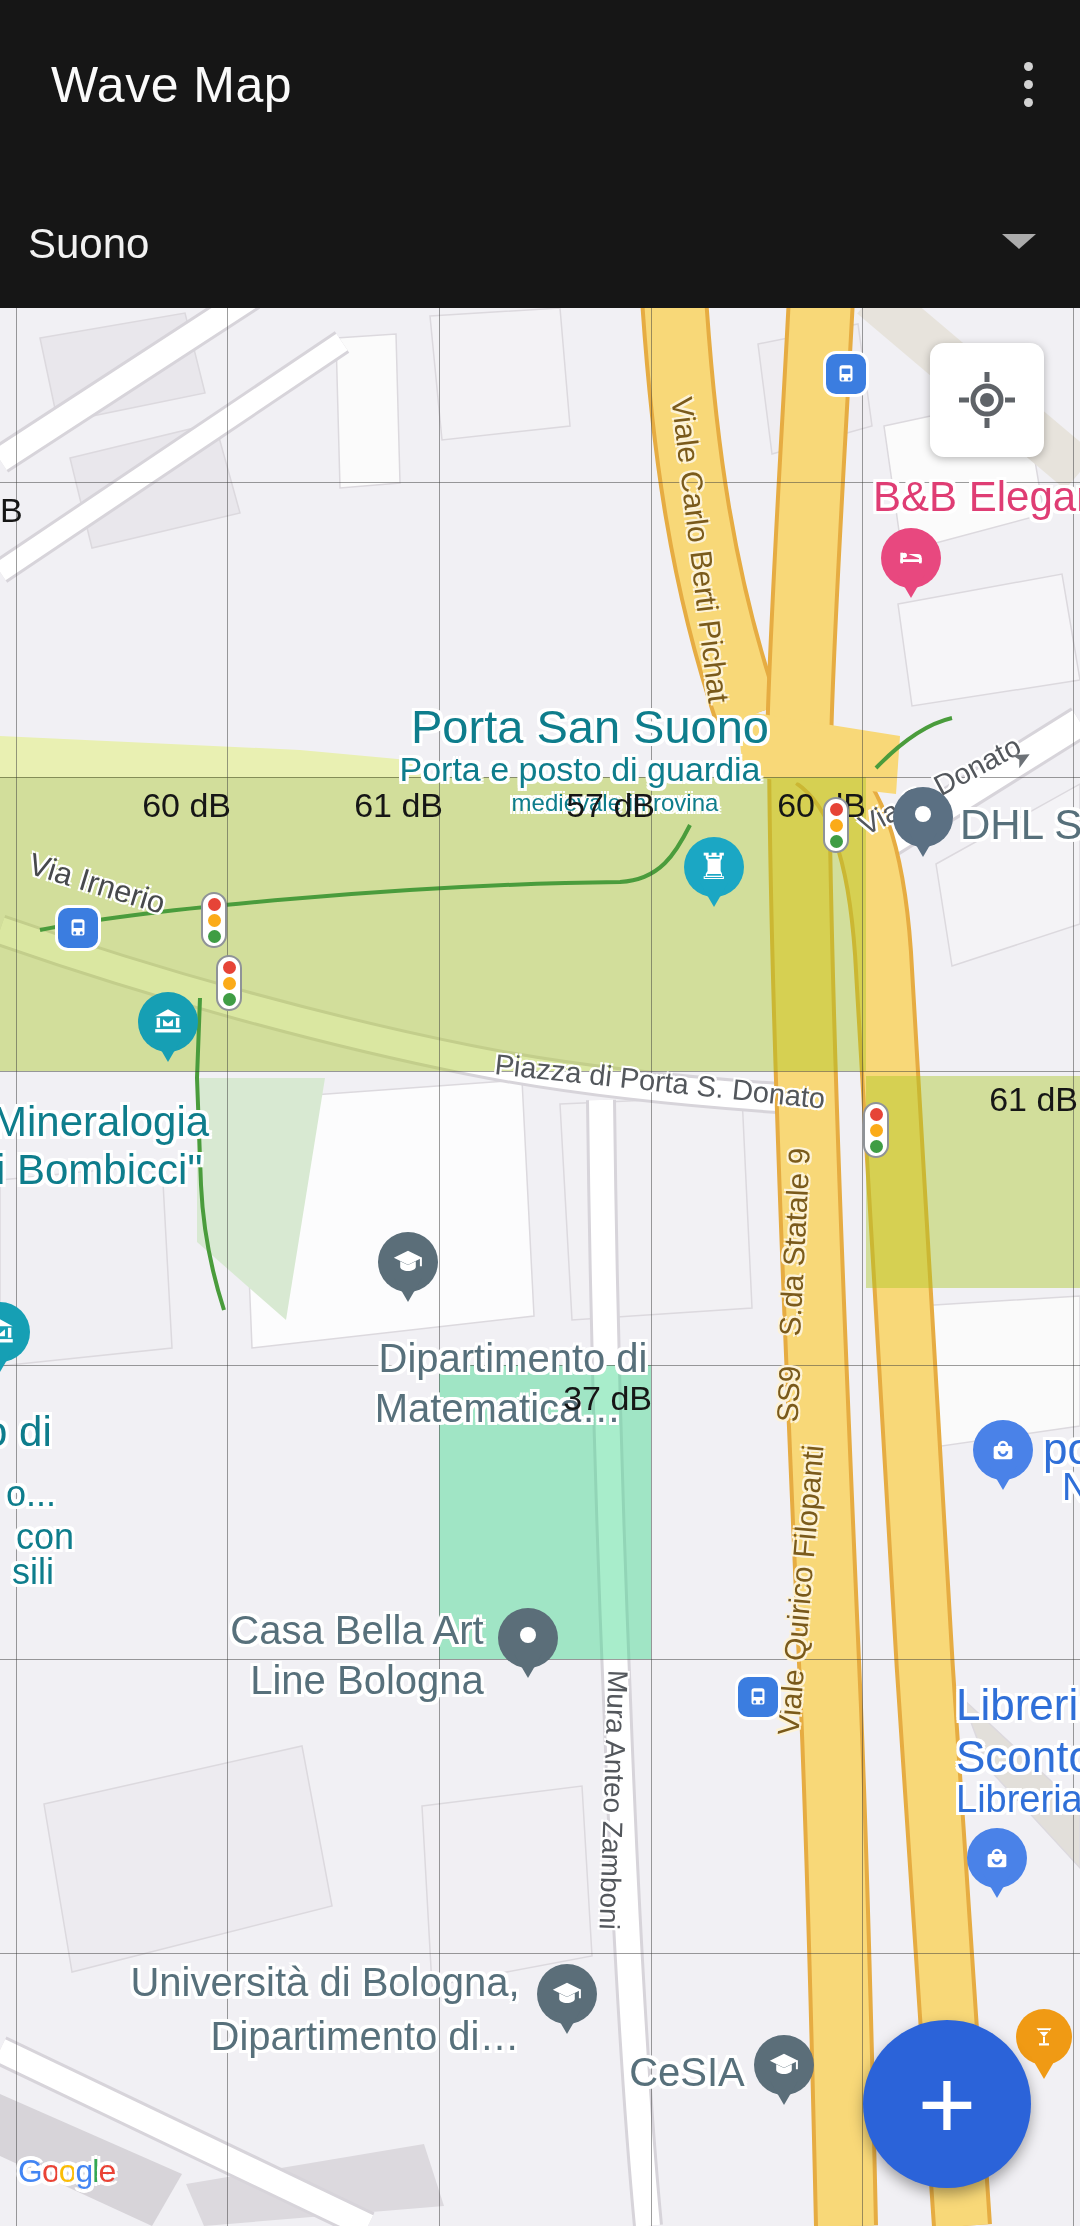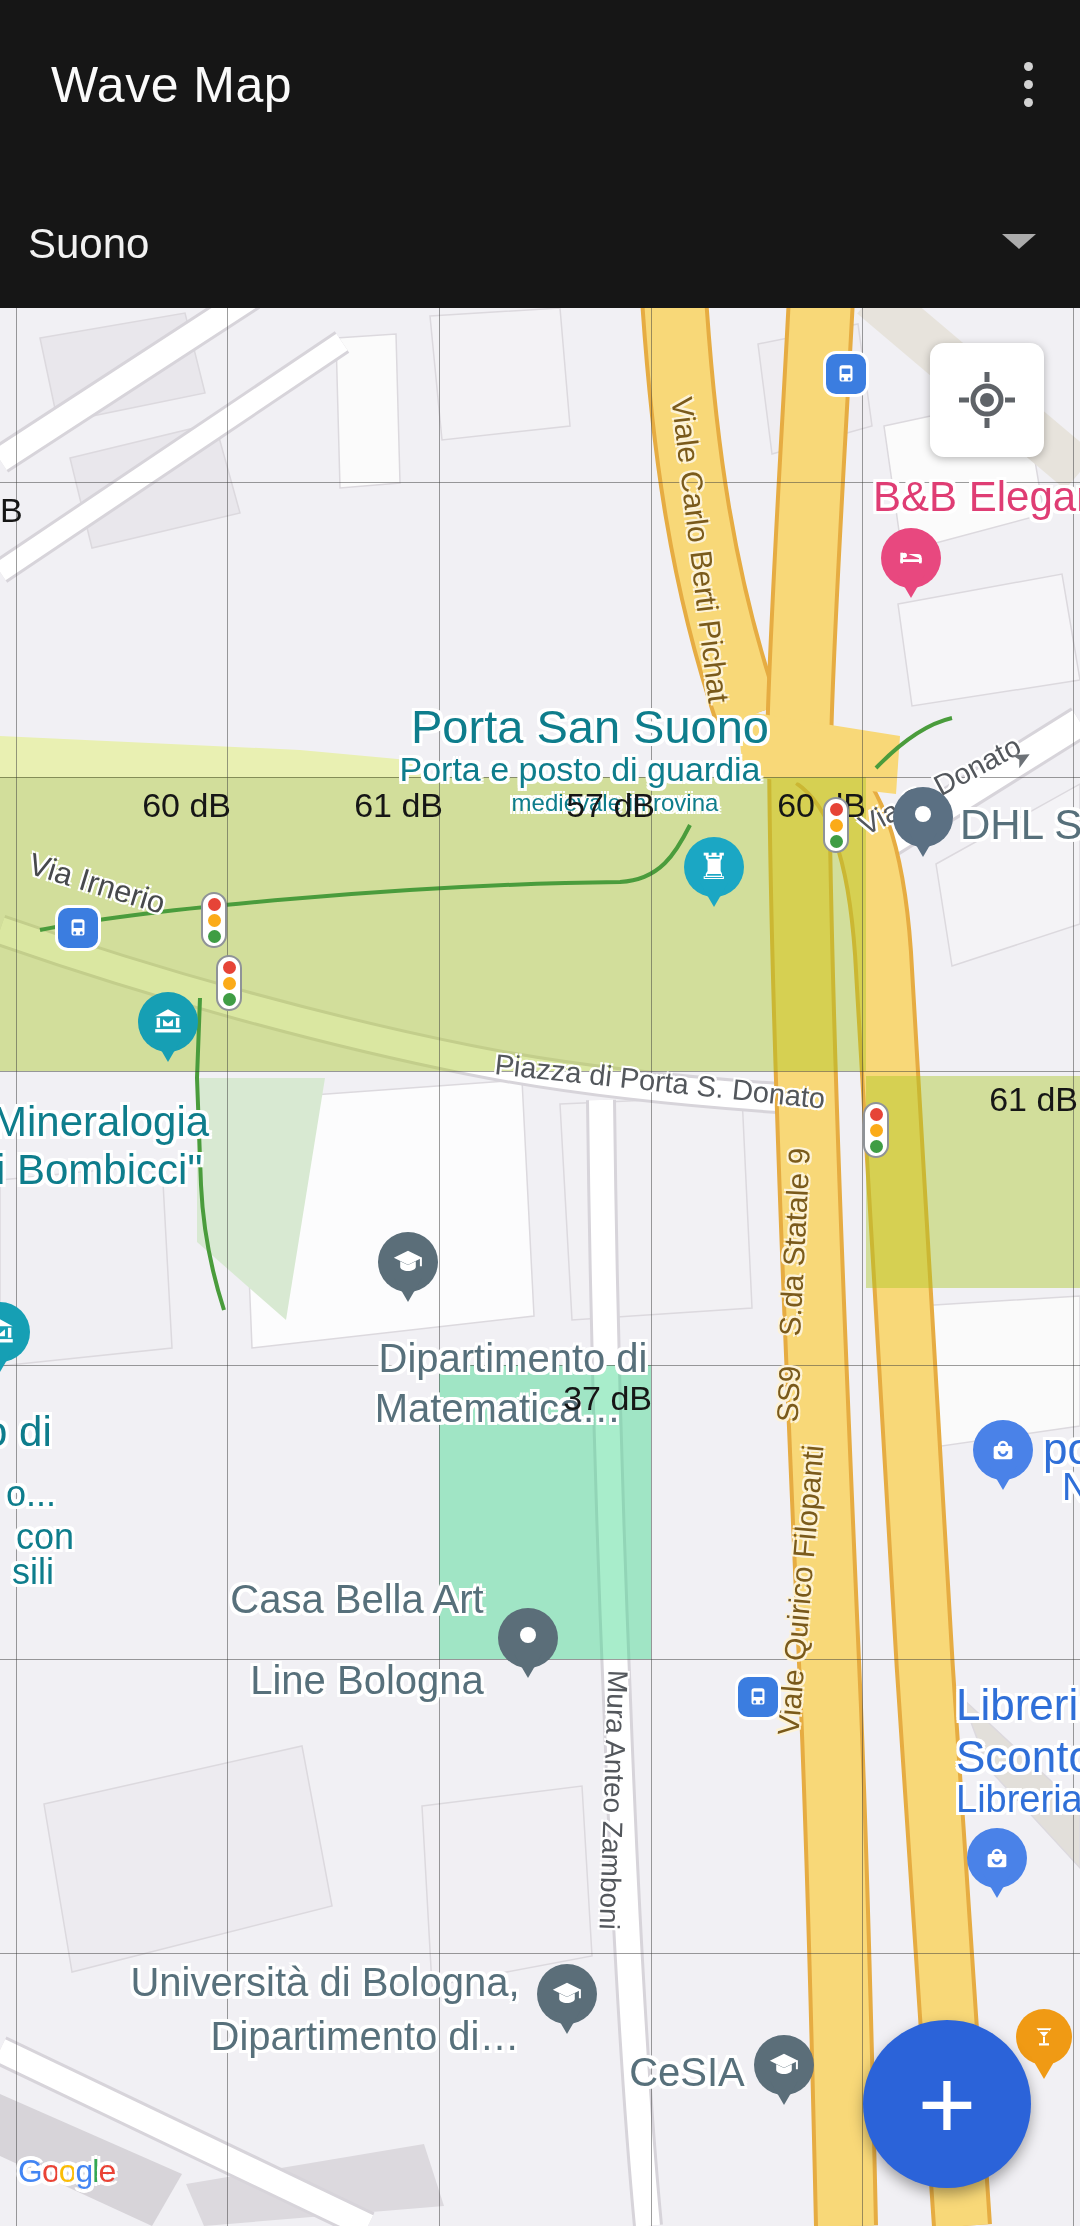--- a/index.html
+++ b/index.html
@@ -175,21 +175,21 @@
     <div class="lbl teal sm c" style="left:608px;top:481px;font-size:24px">medievale in rovina</div>
     <div class="lbl teal lg" style="left:-8px;top:790px">Mineralogia</div>
     <div class="lbl teal lg" style="left:-4px;top:838px">i Bombicci"</div>
     <div class="lbl teal lg" style="left:-16px;top:1100px">o di</div>
     <div class="lbl teal sm" style="left:-8px;top:1165px">o...</div>
     <div class="lbl teal sm" style="left:2px;top:1208px">con</div>
     <div class="lbl teal sm" style="left:-2px;top:1243px">sili</div>
     <div class="lbl slate lg" style="left:960px;top:493px">DHL ST</div>
     <div class="lbl slate md c" style="left:513px;top:1028px">Dipartimento di</div>
     <div class="lbl slate md c" style="left:498px;top:1078px">Matematica…</div>
-    <div class="lbl slate md c" style="left:357px;top:1269px">Casa Bella Art</div>
+    <div class="lbl slate md c" style="left:357px;top:1300px">Casa Bella Art</div>
     <div class="lbl slate md c" style="left:367px;top:1350px">Line Bologna</div>
     <div class="lbl slate md c" style="left:325px;top:1652px">Università di Bologna,</div>
     <div class="lbl slate md c" style="left:365px;top:1706px">Dipartimento di…</div>
     <div class="lbl slate md c" style="left:687px;top:1742px">CeSIA</div>
     <div class="lbl pink lg" style="left:873px;top:165px">B&amp;B Elegan</div>
     <div class="lbl blue" style="left:1043px;top:1116px;font-size:44px">po</div>
     <div class="lbl blue sm" style="left:1048px;top:1158px;font-size:38px">Ne</div>
     <div class="lbl blue" style="left:956px;top:1372px;font-size:44px">Libreria</div>
     <div class="lbl blue" style="left:956px;top:1424px;font-size:44px">Sconto</div>
     <div class="lbl blue" style="left:956px;top:1470px;font-size:38px">Libreria</div>

